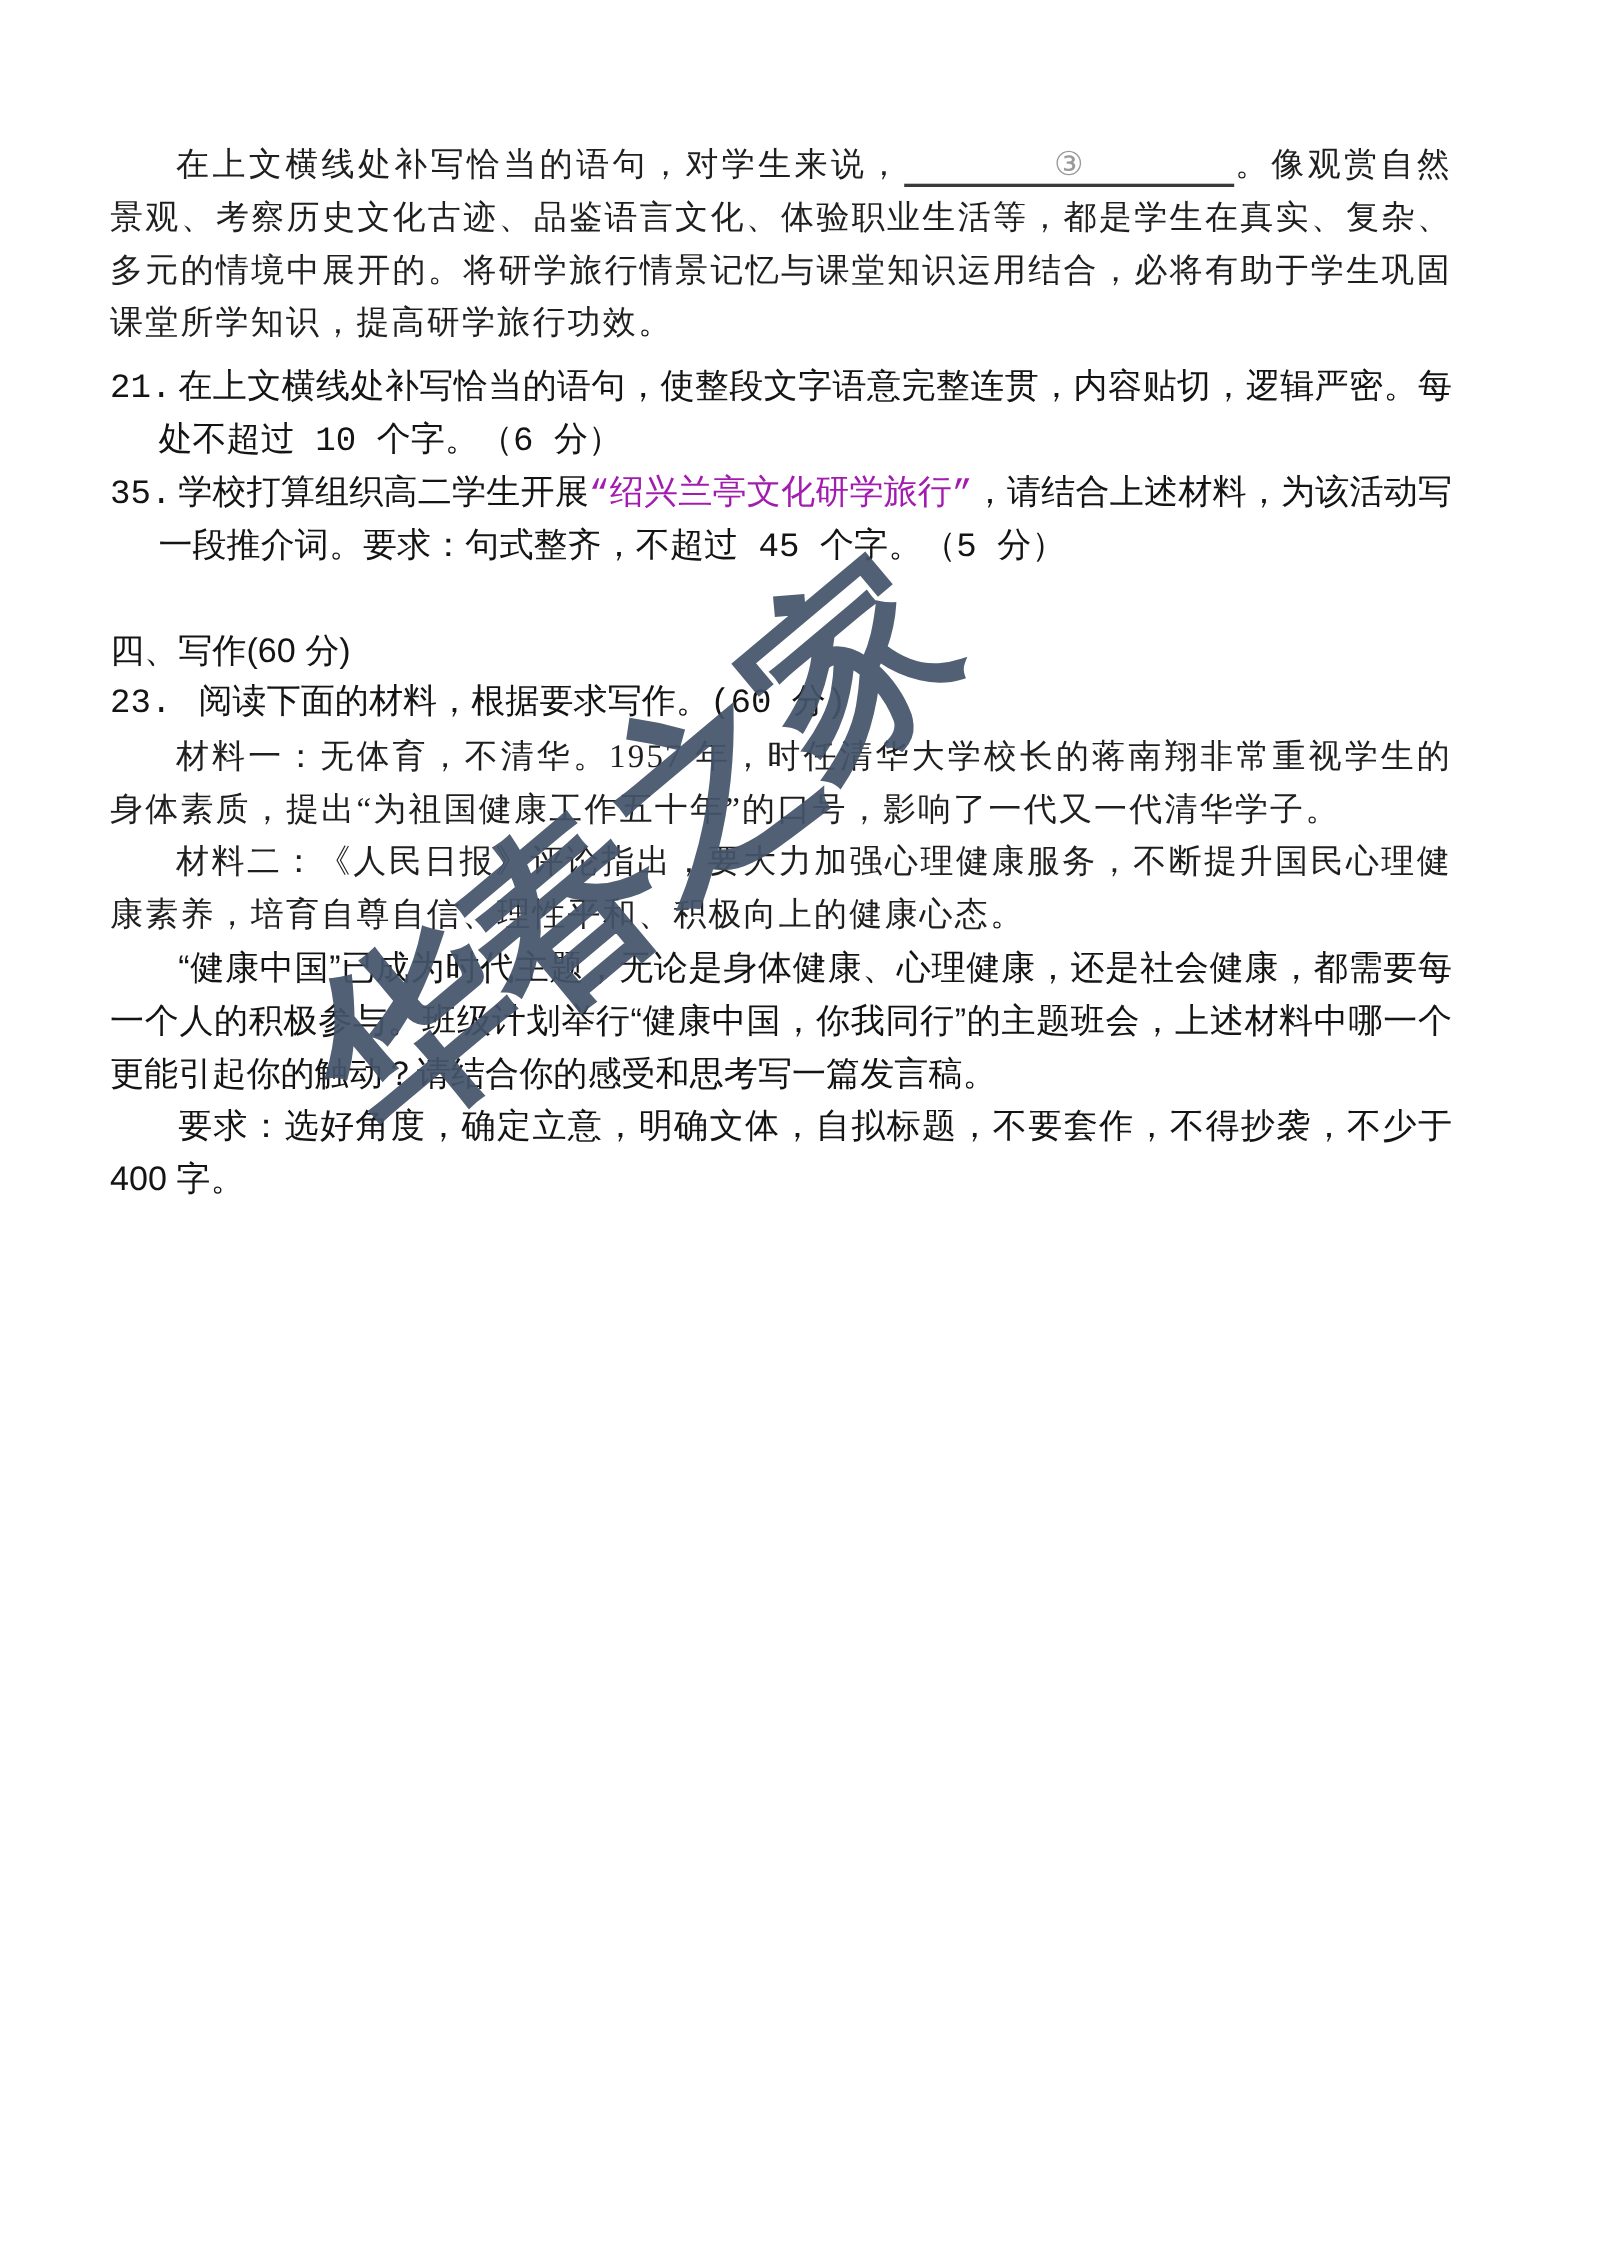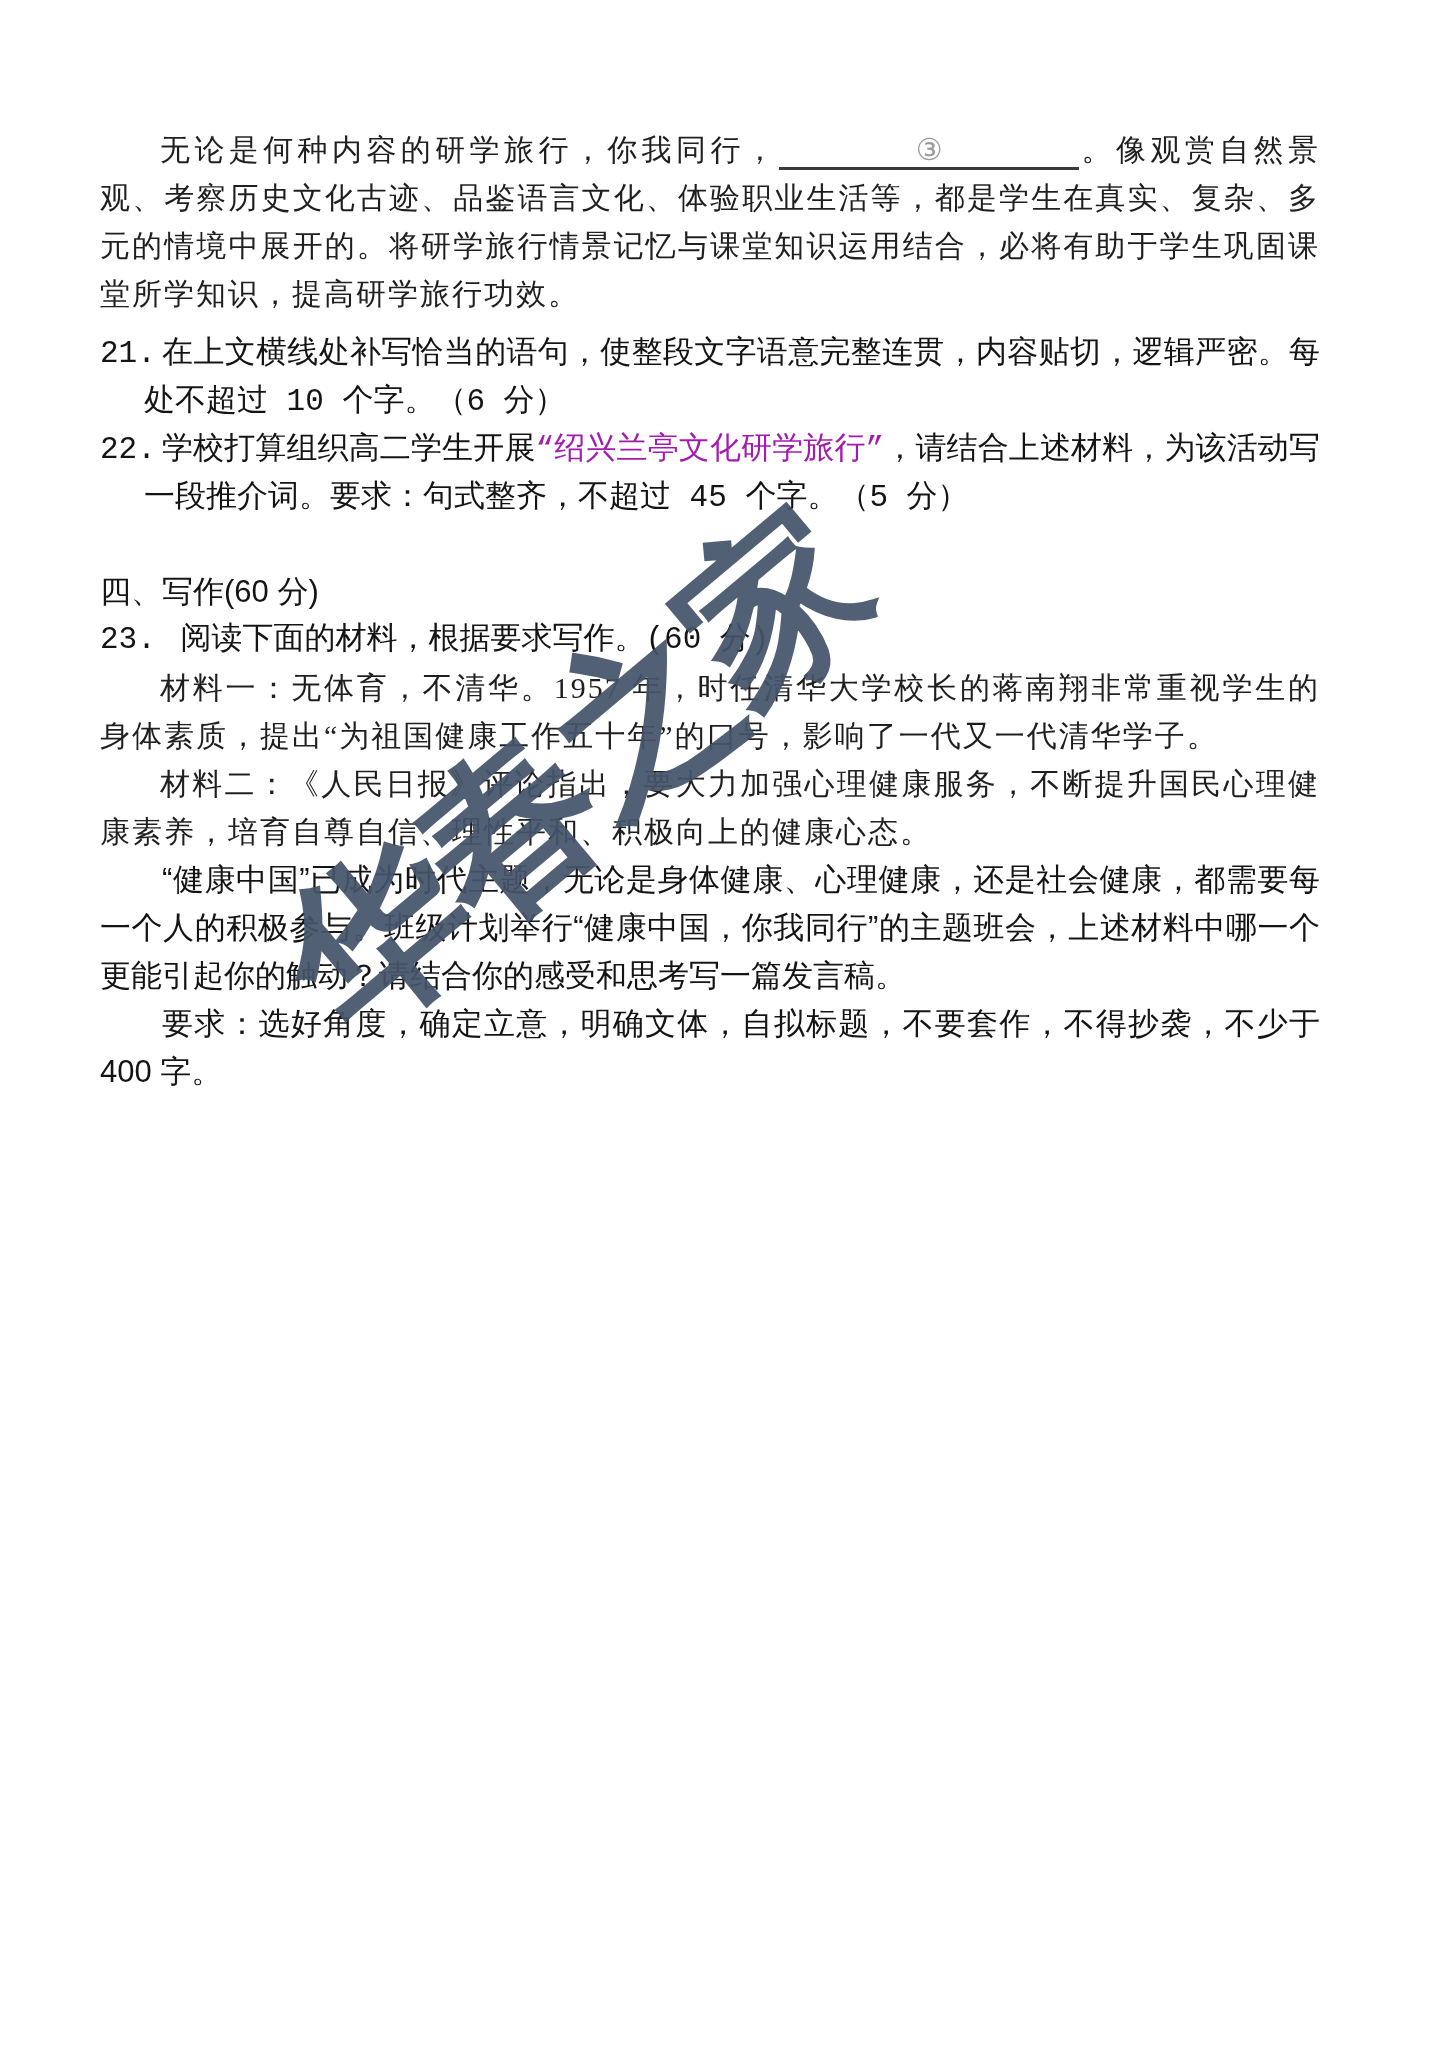--- a/index.html
+++ b/index.html
@@ -83,25 +83,25 @@
     pointer-events: none;
     z-index: 5;
   }
 </style>
 </head>
 <body>
 
 <div class="page">
   <div class="content">
 
-    <p class="kai indent2"><span>无论是何种内容的研学旅行，你我同行，</span><span class="blank-slot"><span class="blank-marker">③</span></span><span>。像观赏自然景观、考察历史文化古迹、品鉴语言文化、体验职业生活等，都是学生在真实、复杂、多元的情境中展开的。将研学旅行情景记忆与课堂知识运用结合，必将有助于学生巩固课堂所学知识，提高研学旅行功效。</span></p>
+    <p class="kai indent2"><span>在上文横线处补写恰当的语句，对学生来说，</span><span class="blank-slot"><span class="blank-marker">③</span></span><span>。像观赏自然景观、考察历史文化古迹、品鉴语言文化、体验职业生活等，都是学生在真实、复杂、多元的情境中展开的。将研学旅行情景记忆与课堂知识运用结合，必将有助于学生巩固课堂所学知识，提高研学旅行功效。</span></p>
 
     <p class="hei question q21-block"><span class="q-number">21.</span><span>在上文横线处补写恰当的语句，使整段文字语意完整连贯，内容贴切，逻辑严密。每处不超过 10 个字。（6 分）</span></p>
 
-    <p class="hei question"><span class="q-number">22.</span><span>学校打算组织高二学生开展</span><span class="gray-quote">“绍兴兰亭文化研学旅行”</span><span>，请结合上述材料，为该活动写一段推介词。要求：句式整齐，不超过 45 个字。（5 分）</span></p>
+    <p class="hei question"><span class="q-number">35.</span><span>学校打算组织高二学生开展</span><span class="gray-quote">“绍兴兰亭文化研学旅行”</span><span>，请结合上述材料，为该活动写一段推介词。要求：句式整齐，不超过 45 个字。（5 分）</span></p>
 
     <p class="hei section-heading">四、写作(60 分)</p>
 
     <p class="hei question"><span class="q-number">23.</span> <span>阅读下面的材料，根据要求写作。(60 分)</span></p>
 
     <p class="kai indent2"><span>材料一：</span><span>无体育，不清华。1957 年，时任清华大学校长的蒋南翔非常重视学生的身体素质，提出“为祖国健康工作五十年”的口号，影响了一代又一代清华学子。</span></p>
 
     <p class="kai indent2"><span>材料二：</span><span>《人民日报》评论指出，要大力加强心理健康服务，不断提升国民心理健康素养，培育自尊自信、理性平和、积极向上的健康心态。</span></p>
 
 

